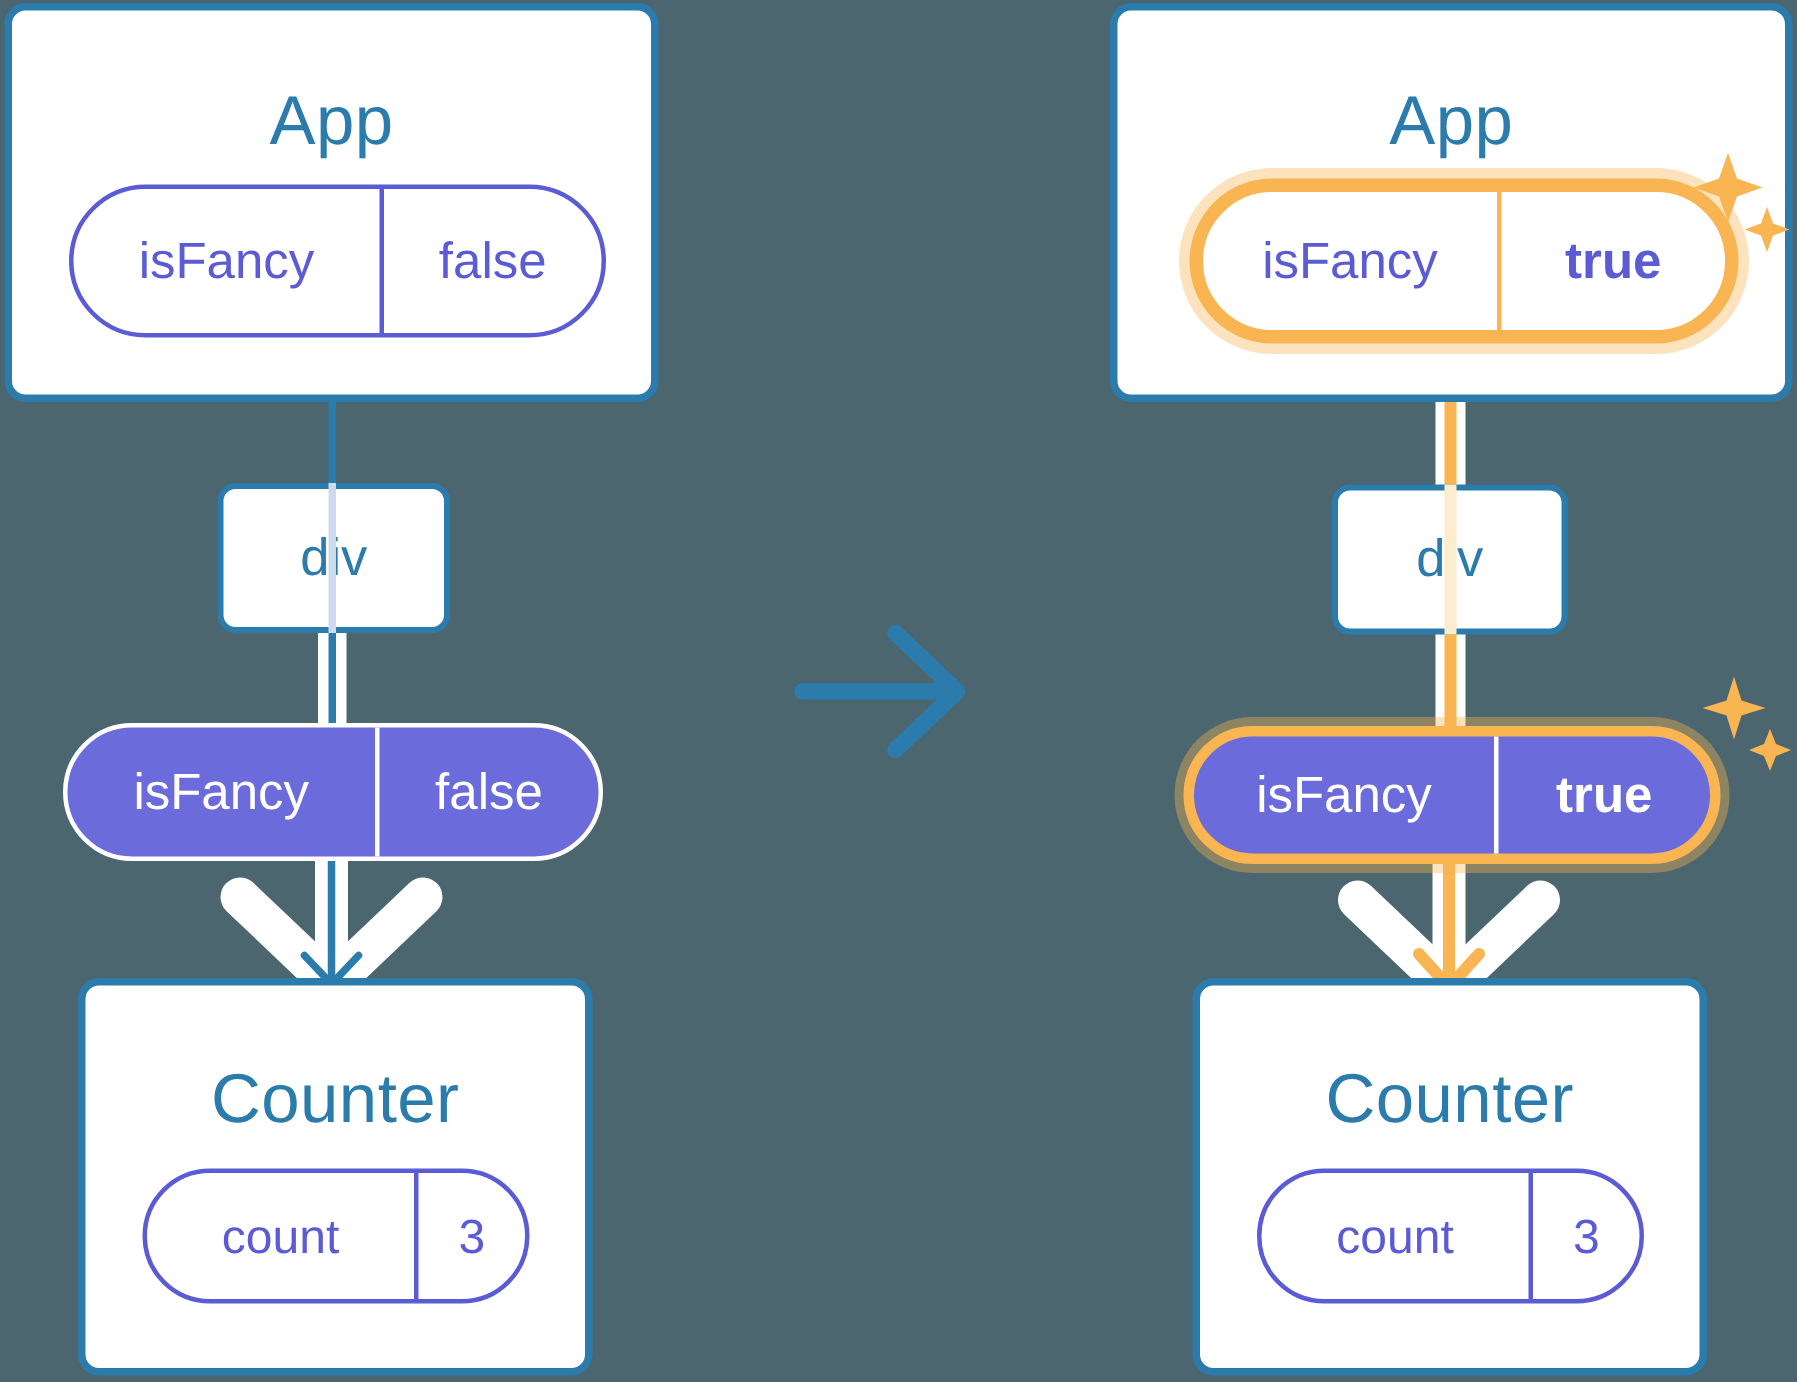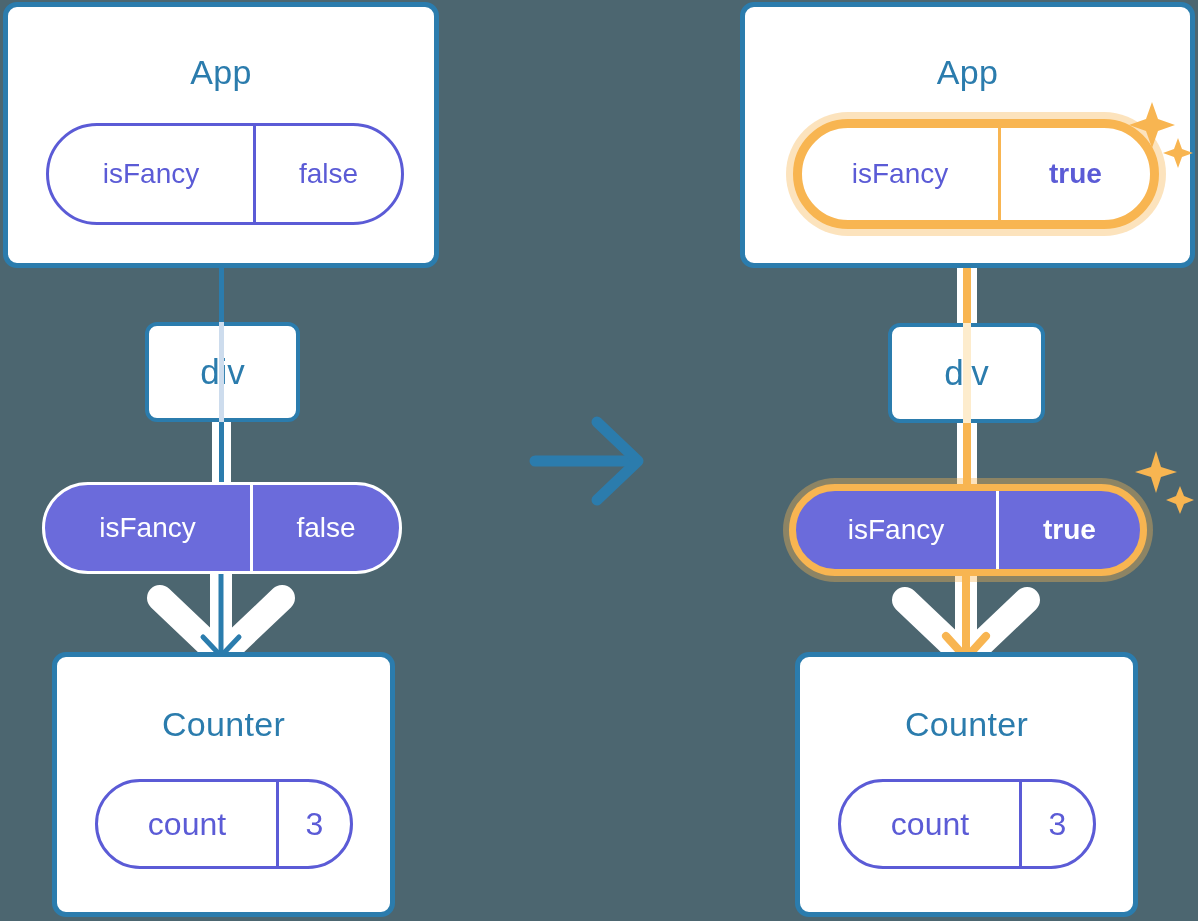--- a/index.html
+++ b/index.html
@@ -17,21 +17,21 @@
     background: #ffffff;
     border: 5px solid #2b7cad;
     border-radius: 14px;
     z-index: 5;
   }
   .card-title {
     position: absolute;
     left: 0; right: 0;
     text-align: center;
     color: #2b7cad;
-    font-size: 34px;
+    font-size: 46px;
     letter-spacing: .3px;
     white-space: nowrap;
   }
   .divbox {
     position: absolute;
     background: #ffffff;
     border: 4px solid #2b7cad;
     border-radius: 12px;
     z-index: 6;
     display: flex;
@@ -47,21 +47,21 @@
     position: absolute;
     display: flex;
     align-items: stretch;
     border-radius: 999px;
     z-index: 8;
   }
   .pill .seg {
     display: flex;
     align-items: center;
     justify-content: center;
-    font-size: 28px;
+    font-size: 34px;
     white-space: nowrap;
   }
 
   
   .pill.outline {
     border: 3px solid #5b5bd6;
     background: #ffffff;
   }
   .pill.outline .seg { color: #5b5bd6; }
   .pill.outline .seg.val { border-left: 3px solid #5b5bd6; }

